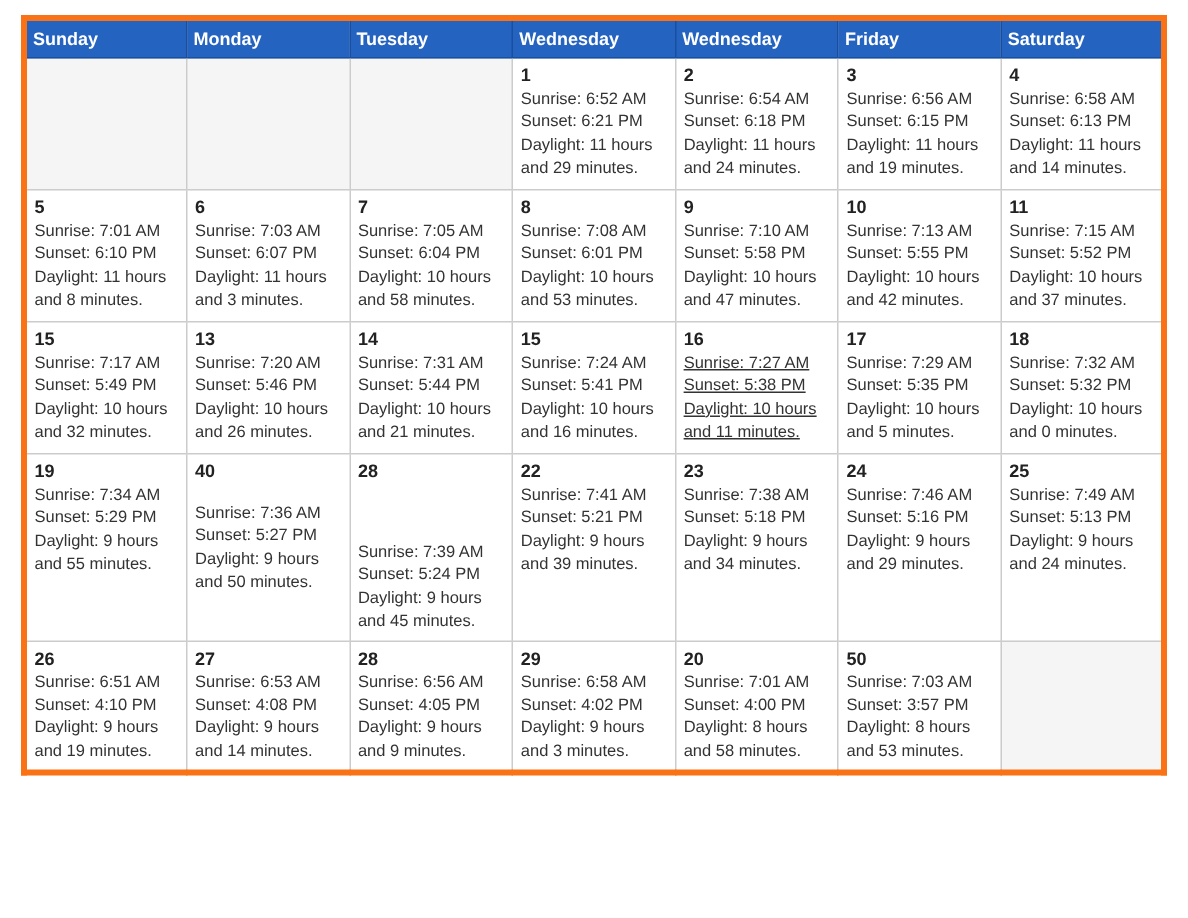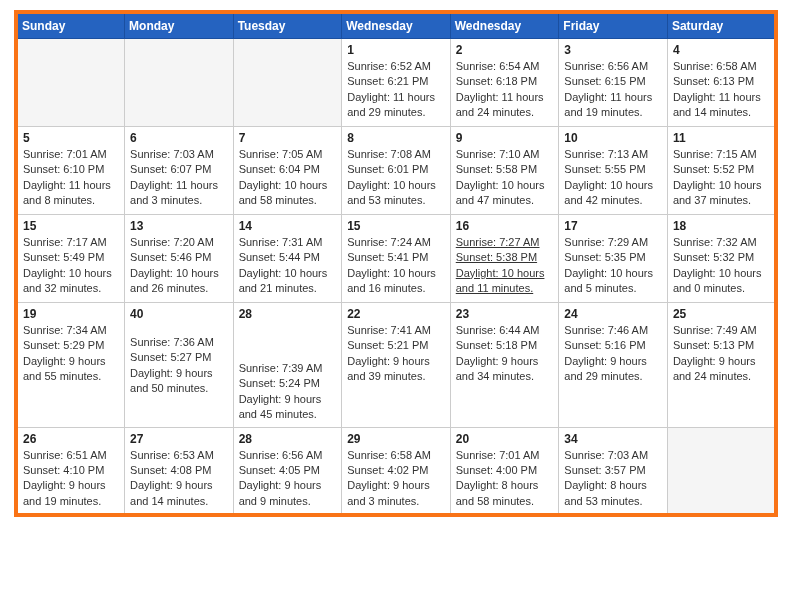--- a/index.html
+++ b/index.html
@@ -263,21 +263,21 @@
           </td>
           <td>
             <span class="day-number">22</span>
             <div class="day-info" style="white-space: pre-line;">Sunrise: 7:41 AM
 Sunset: 5:21 PM
 Daylight: 9 hours
 and 39 minutes.</div>
           </td>
           <td>
             <span class="day-number">23</span>
-            <div class="day-info" style="white-space: pre-line;">Sunrise: 6:44 AM
+            <div class="day-info" style="white-space: pre-line;">Sunrise: 7:38 AM
 Sunset: 5:18 PM
 Daylight: 9 hours
 and 34 minutes.</div>
           </td>
           <td>
             <span class="day-number">24</span>
             <div class="day-info" style="white-space: pre-line;">Sunrise: 7:46 AM
 Sunset: 5:16 PM
 Daylight: 9 hours
 and 29 minutes.</div>
@@ -320,21 +320,21 @@
 and 3 minutes.</div>
           </td>
           <td>
             <span class="day-number">20</span>
             <div class="day-info" style="white-space: pre-line;">Sunrise: 7:01 AM
 Sunset: 4:00 PM
 Daylight: 8 hours
 and 58 minutes.</div>
           </td>
           <td>
-            <span class="day-number">34</span>
+            <span class="day-number">50</span>
             <div class="day-info" style="white-space: pre-line;">Sunrise: 7:03 AM
 Sunset: 3:57 PM
 Daylight: 8 hours
 and 53 minutes.</div>
           </td>
           <td class="empty"></td>
         </tr>
       </tbody>
   </table>
 </div>

